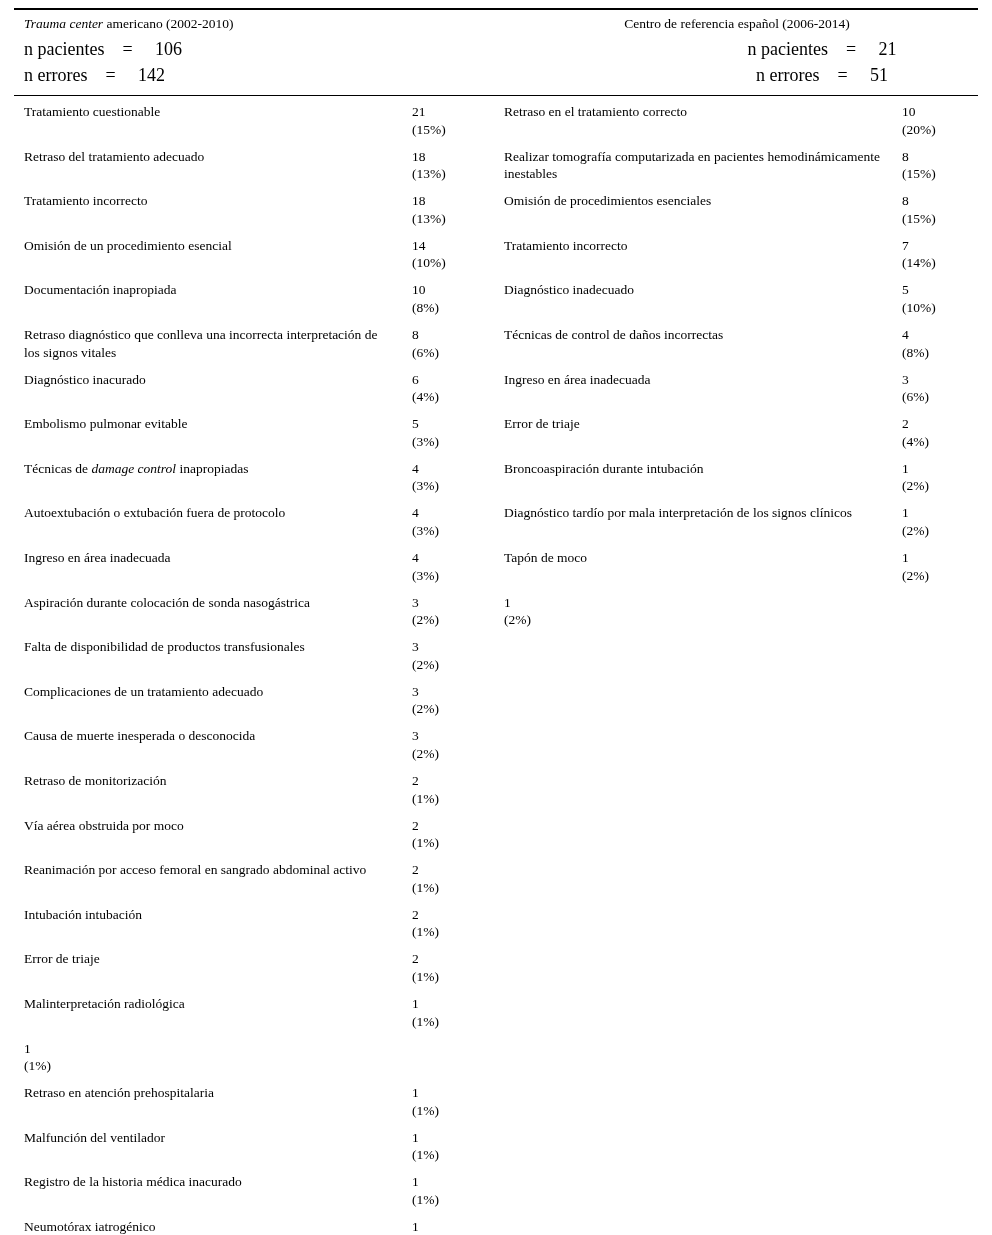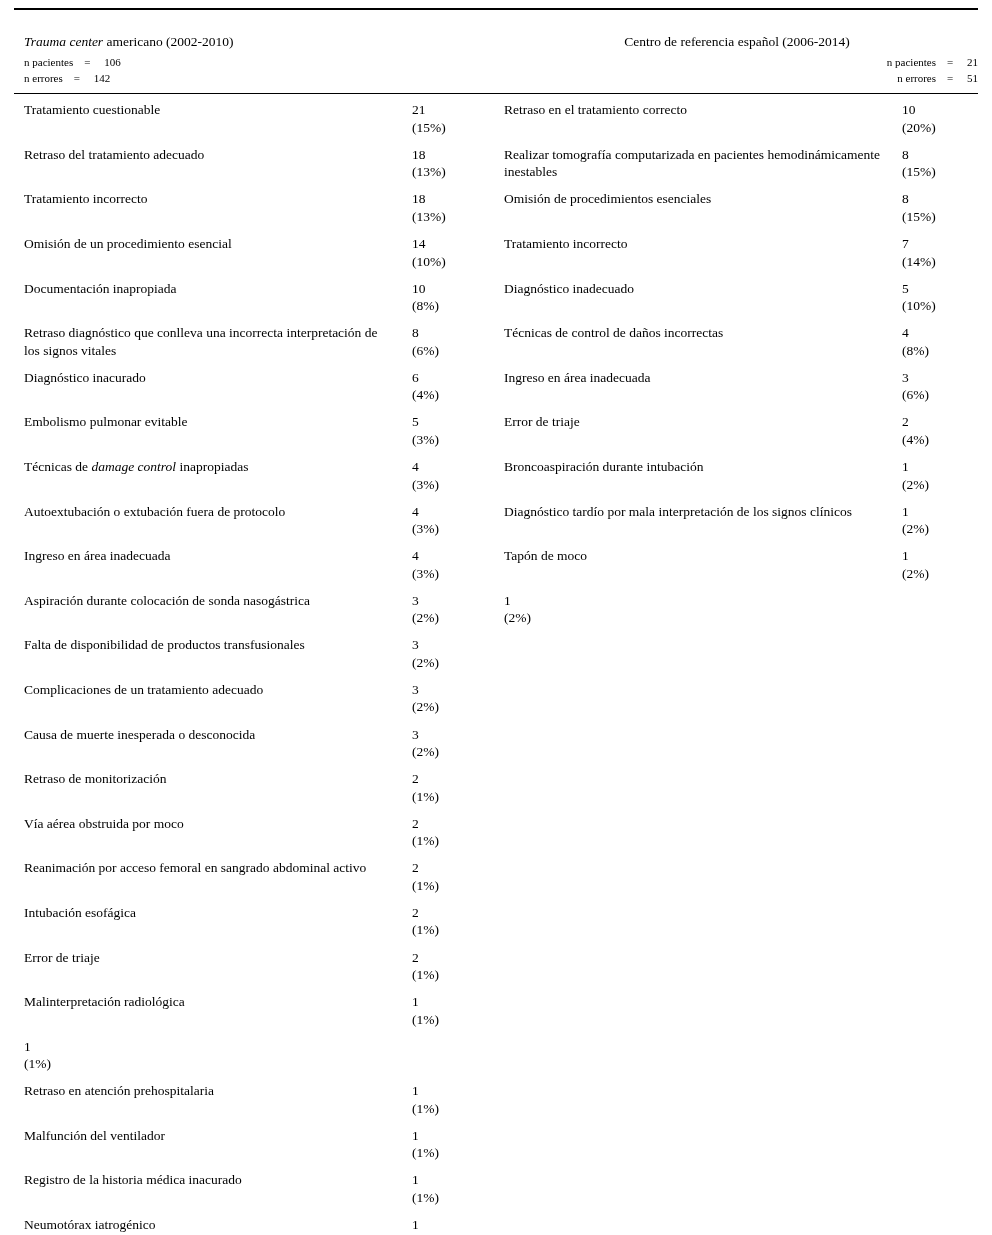--- a/index.html
+++ b/index.html
@@ -29,41 +29,40 @@
     border-top: 1.6px solid #000;
     margin: 0;
   }
   .header {
     display: flex;
     padding: 6px 0 7px 0;
   }
   .header-col {
     width: 50%;
     box-sizing: border-box;
-    margin-top: 18px;
   }
   .header-col.left {
     padding-left: 10px;
   }
   .header-col.right {
     text-align: center;
   }
   .header-title {
     font-size: 13.5px;
     margin-bottom: 5px;
   }
   .it { font-style: italic; }
   .header-line {
-    font-size: 11px;
+    font-size: 18px;
     line-height: 1.42;
     white-space: pre;
   }
   .header-col.right .header-line {
     display: block;
-    text-align: right;
+    text-align: center;
     padding-left: 170px;
   }
   .body-cols {
     display: flex;
     padding-top: 7px;
   }
   .col {
     width: 50%;
     box-sizing: border-box;
   }
@@ -234,21 +233,21 @@
           </div>
         </div>
         <div class="row">
           <div class="row-label">Reanimación por acceso femoral en sangrado abdominal activo</div>
           <div class="row-nums">
             <span class="num">2</span>
             <span class="pct">(1%)</span>
           </div>
         </div>
         <div class="row">
-          <div class="row-label">Intubación esofágica</div>
+          <div class="row-label">Intubación intubación</div>
           <div class="row-nums">
             <span class="num">2</span>
             <span class="pct">(1%)</span>
           </div>
         </div>
         <div class="row">
           <div class="row-label">Error de triaje</div>
           <div class="row-nums">
             <span class="num">2</span>
             <span class="pct">(1%)</span>

